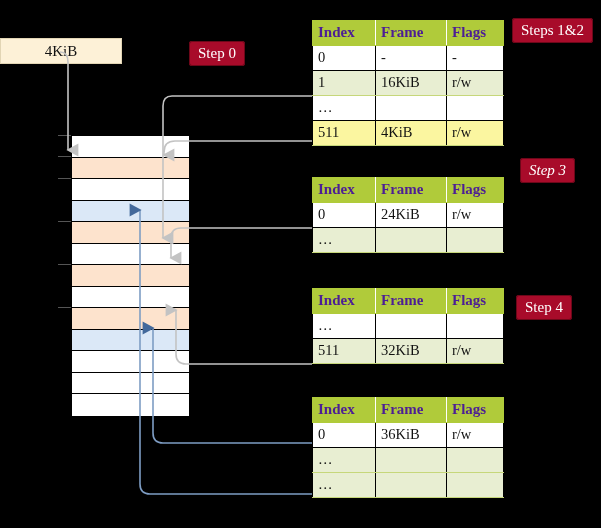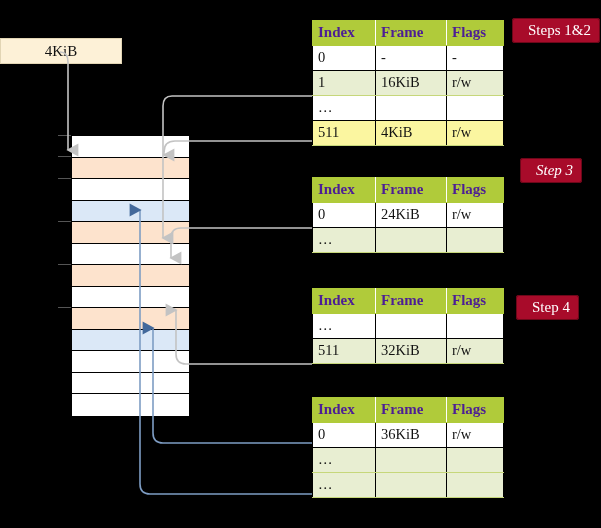--- a/index.html
+++ b/index.html
@@ -8,21 +8,21 @@
   .stage{position:absolute;left:0;top:0;width:601px;height:528px;}
 
   
   .step-badge{
     position:absolute;
     background:#a80b2a;
     color:#ffffff;
     font-family:"Liberation Serif","DejaVu Serif",serif;
     font-size:15px;
     line-height:20px;
-    padding:2px 9px 3px 16px;
+    padding:2px 9px 3px 9px;
     border-radius:3px;
     white-space:nowrap;
     box-shadow:0 0 0 1px #6d0719 inset;
     text-align:center;
   }
 
   
   .kib-box{
     position:absolute;
     background:#fdf1d7;
@@ -78,20 +78,21 @@
 
   svg.overlay{position:absolute;left:0;top:0;width:601px;height:528px;pointer-events:none;}
 </style>
 </head>
 <body>
 
 <div class="stage">
 
   <div class="kib-box" style="left:0px;top:38px;width:120px;height:24px;line-height:24px;">4KiB</div>
 
+  <div class="step-badge" style="left:189px;top:41px;">Step 0</div>
   <div class="step-badge" style="left:512px;top:18px;">Steps 1&amp;2</div>
   <div class="step-badge" style="left:520px;top:158px;font-style:italic;">Step 3</div>
   <div class="step-badge" style="left:516px;top:263px;margin-top:32px;">Step 4</div>
 
   <div class="tick" style="top:135px;"></div>
   <div class="tick" style="top:156px;"></div>
   <div class="tick" style="top:178px;"></div>
   <div class="tick" style="top:221px;"></div>
   <div class="tick" style="top:264px;"></div>
   <div class="tick" style="top:307px;"></div>

